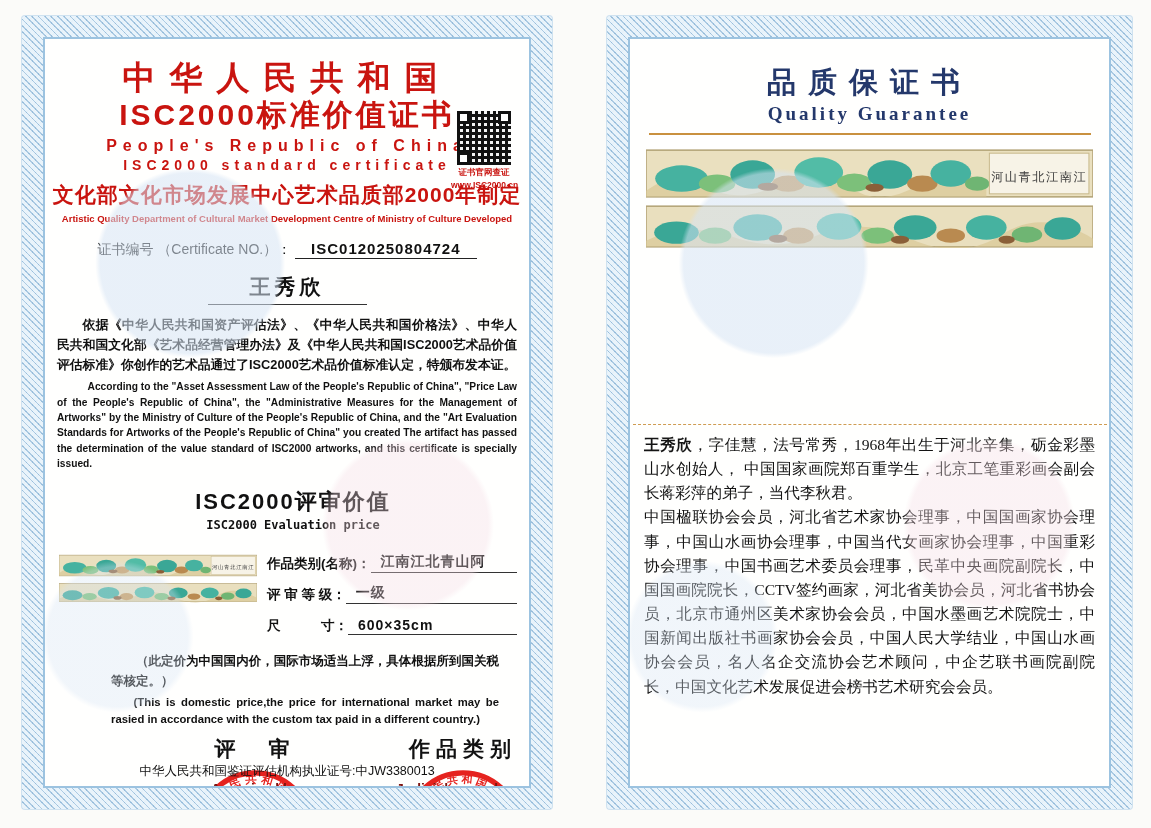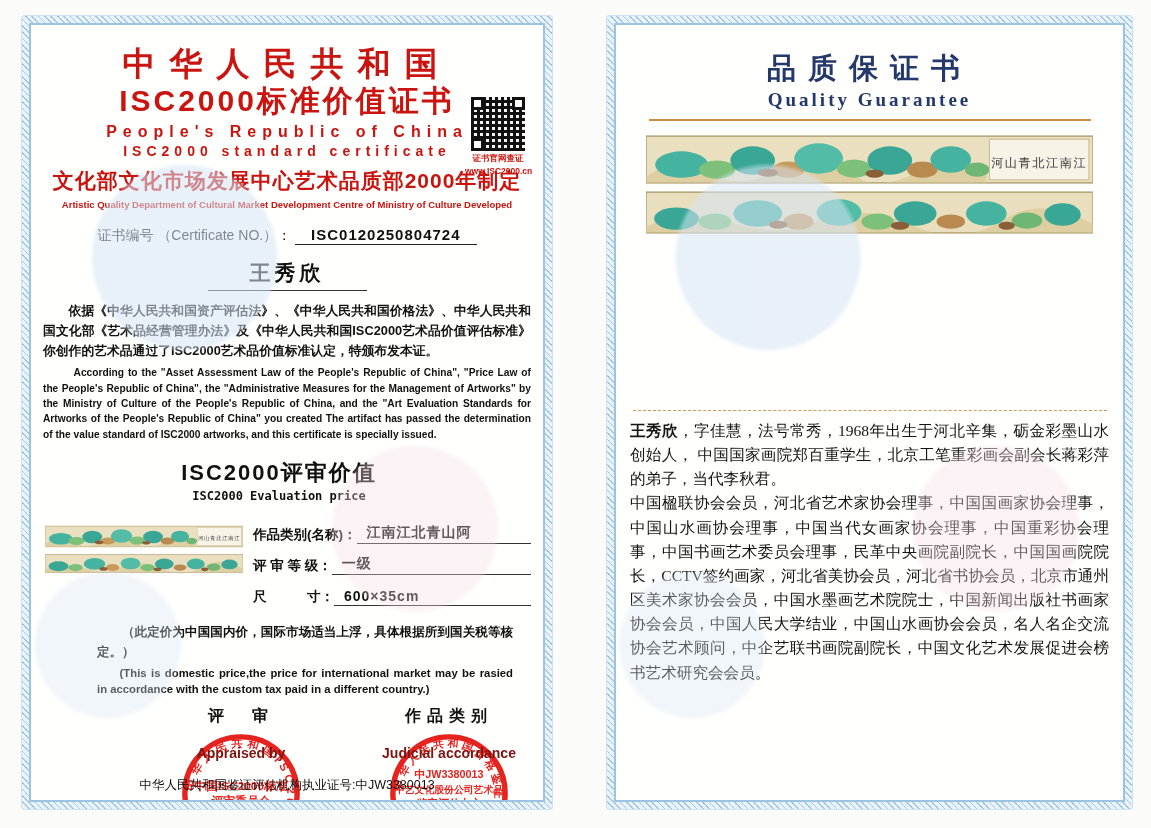--- a/index.html
+++ b/index.html
@@ -4,21 +4,21 @@
 <style>
   html,body{margin:0;padding:0;background:#f6f6f3;}
   .canvas{position:relative;width:1151px;height:828px;background:#fbfbf9;overflow:hidden;
           font-family:"Liberation Sans","DejaVu Sans",sans-serif;}
   
   .page{position:absolute;top:16px;height:793px;
         background:
           repeating-linear-gradient(45deg, rgba(122,170,208,.55) 0 1.2px, rgba(234,244,251,.9) 1.2px 4.5px),
           repeating-linear-gradient(-45deg, rgba(122,170,208,.40) 0 1.2px, transparent 1.2px 4.5px),
           #e8f2fa;
-        padding:7px;box-sizing:border-box;border-radius:3px;
+        padding:21px;box-sizing:border-box;border-radius:3px;
         box-shadow:0 0 0 1px #cfe2f0;}
   .sheet{position:relative;width:100%;height:100%;background:#fffffe;border:2px solid #9cc3e0;
          box-sizing:border-box;overflow:hidden;}
   .sheet:before{content:"";position:absolute;inset:0;pointer-events:none;
          background:
            radial-gradient(circle at 30% 30%, rgba(214,228,244,.55) 0 90px, transparent 95px),
            radial-gradient(circle at 75% 65%, rgba(244,219,228,.35) 0 80px, transparent 86px),
            radial-gradient(circle at 15% 80%, rgba(214,228,244,.35) 0 70px, transparent 76px);}
   .page-left{left:22px;width:530px;}
   .page-right{left:607px;width:525px;}
@@ -56,21 +56,21 @@
   .fields-col{flex:1;}
   .f-row{display:flex;align-items:flex-end;height:31px;font-size:13.5px;font-weight:bold;color:#111;}
   .f-label{white-space:nowrap;}
   .f-val{flex:1;border-bottom:1.4px solid #333;padding:0 4px 1px 10px;font-size:14px;letter-spacing:1px;}
   .notes{margin:16px 30px 0 66px;color:#111;}
   .note-cn{font-size:12.5px;font-weight:bold;line-height:1.6;text-indent:2em;text-align:justify;}
   .note-en{font-size:11.3px;font-weight:bold;line-height:1.45;text-align:justify;text-indent:2em;margin-top:3px;}
   .appraisal{position:relative;height:158px;margin-top:8px;}
   .ap-col{position:absolute;width:176px;text-align:center;}
   .ap-col1{left:122px;top:0;} .ap-col2{left:330px;top:0;}
-  .ap-head{font-size:16px;font-weight:bold;letter-spacing:6px;color:#111;text-align:center;}
+  .ap-head{font-size:21px;font-weight:bold;letter-spacing:6px;color:#111;text-align:center;}
   .seal-box{position:relative;width:128px;height:128px;margin:2px auto 0;}
   .seal-sub{position:absolute;left:50%;transform:translateX(-50%);top:16px;z-index:2;
             font-size:14px;font-weight:bold;color:#7e1410;white-space:nowrap;text-align:right;}
   .footer-line{position:absolute;left:0;right:0;bottom:6px;text-align:center;font-size:12.5px;color:#111;}
   
   .navy{color:#24386b;}
   .rq-title{margin-top:24px;font-size:29px;font-weight:bold;letter-spacing:12px;
             font-family:"Liberation Serif","DejaVu Serif",serif;}
   .rq-sub{font-size:19px;font-weight:bold;letter-spacing:3px;margin-top:0px;
           font-family:"Liberation Serif","DejaVu Serif",serif;}

